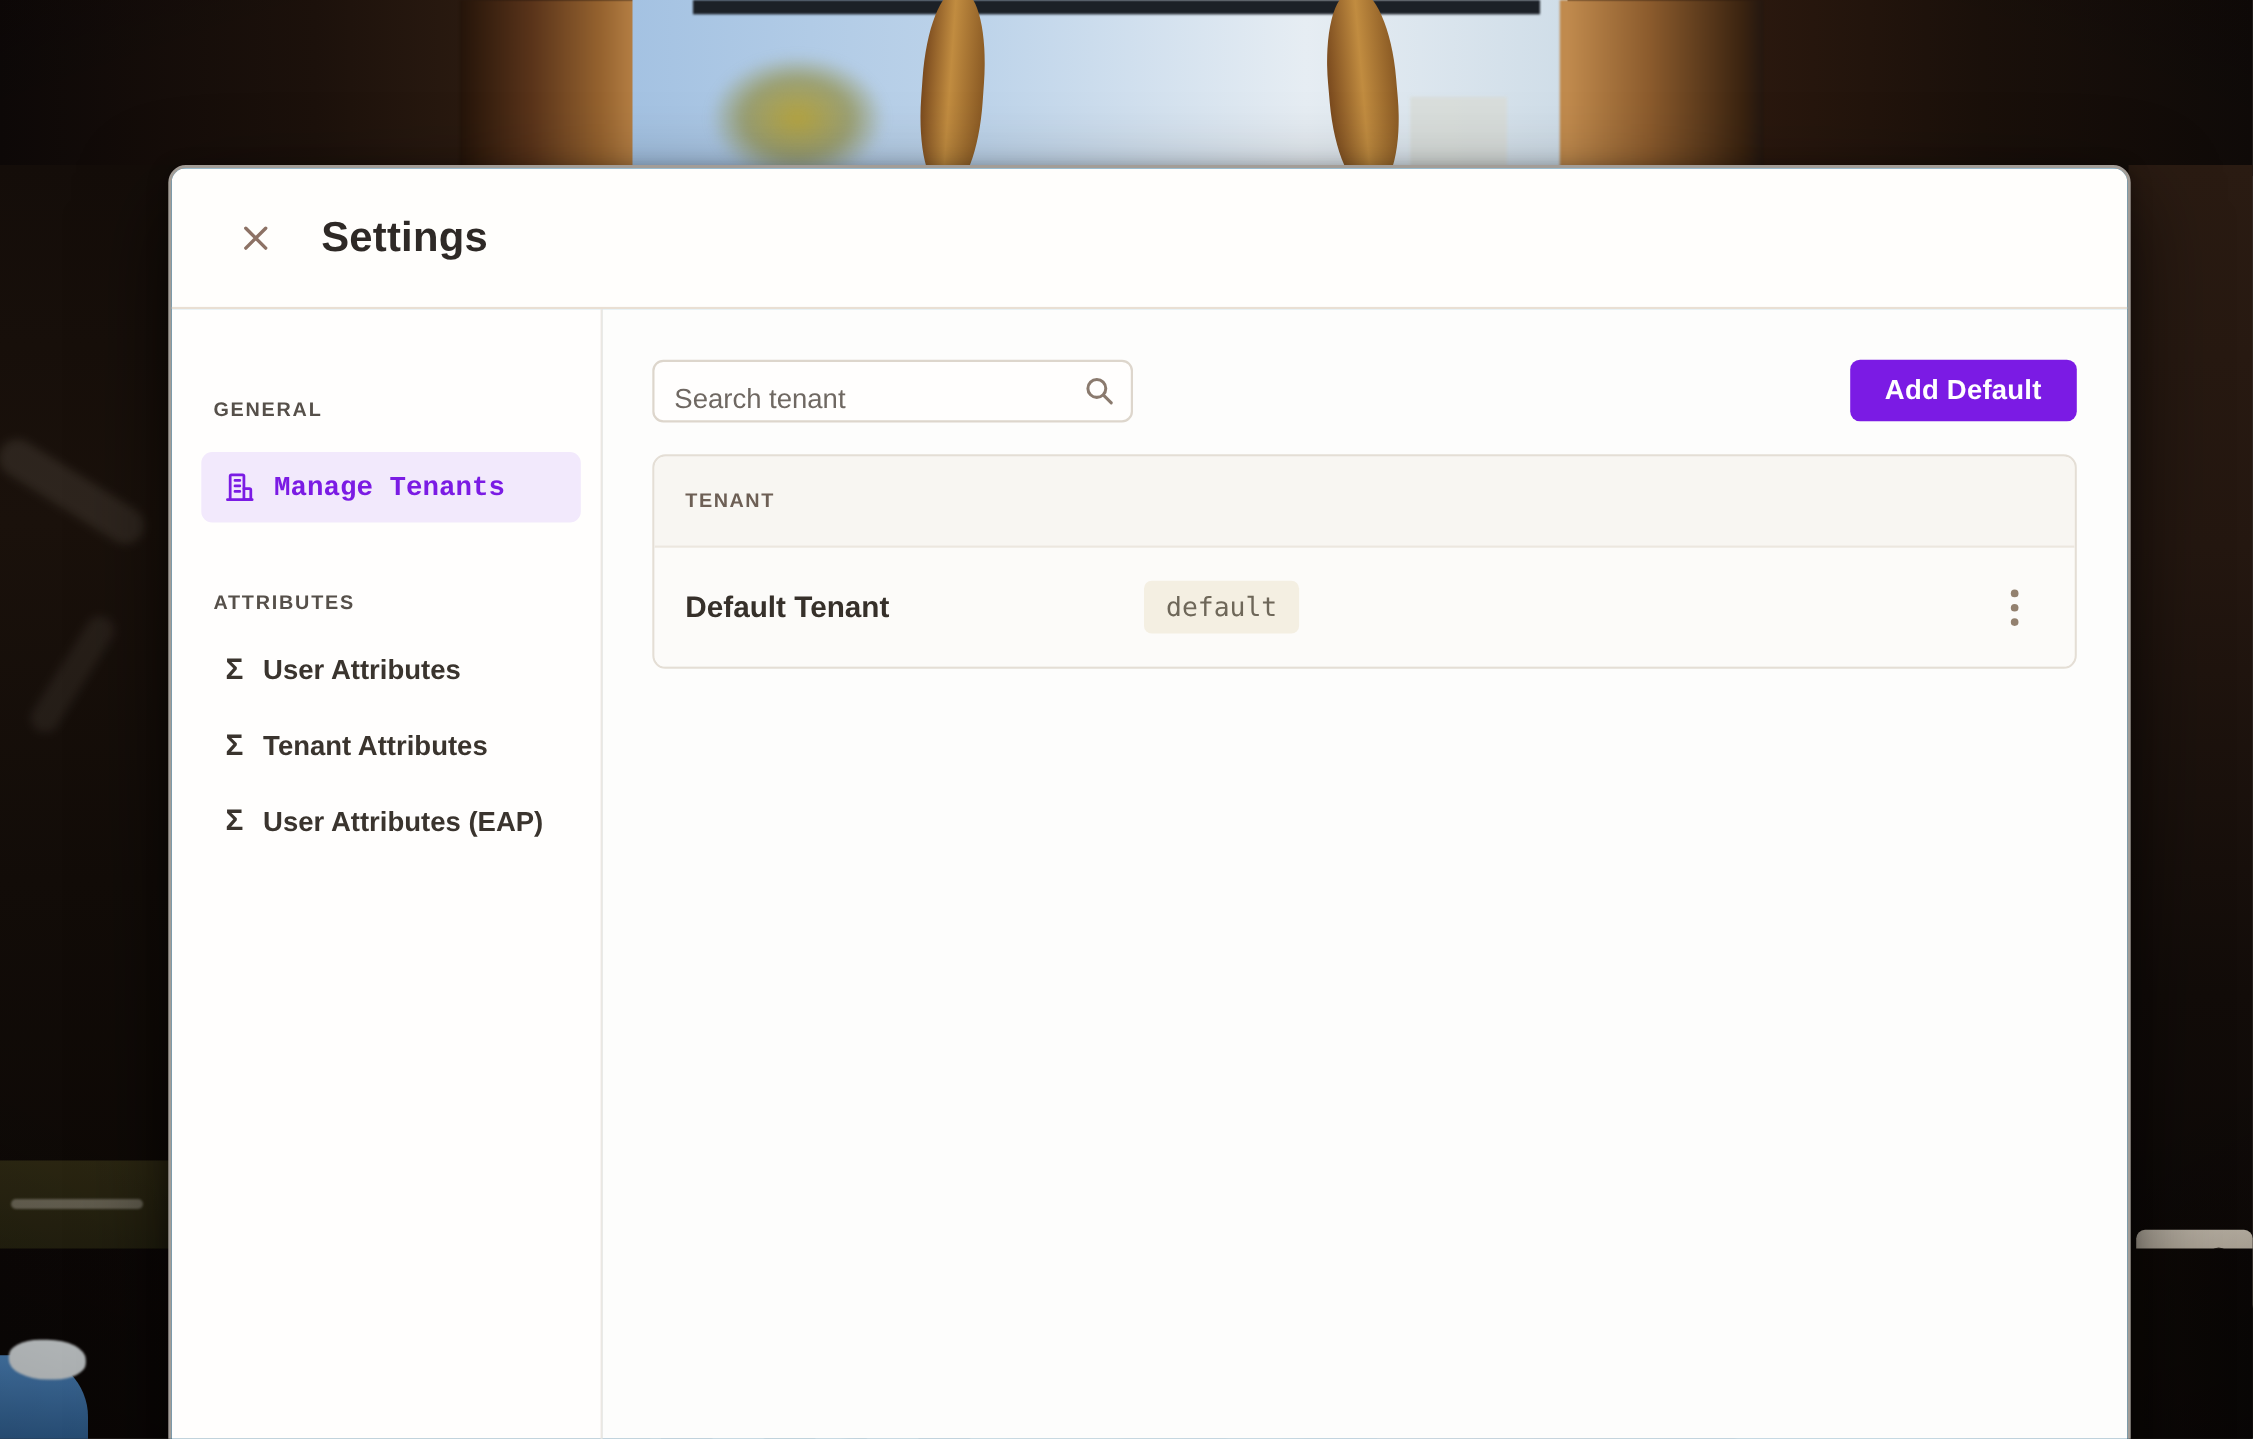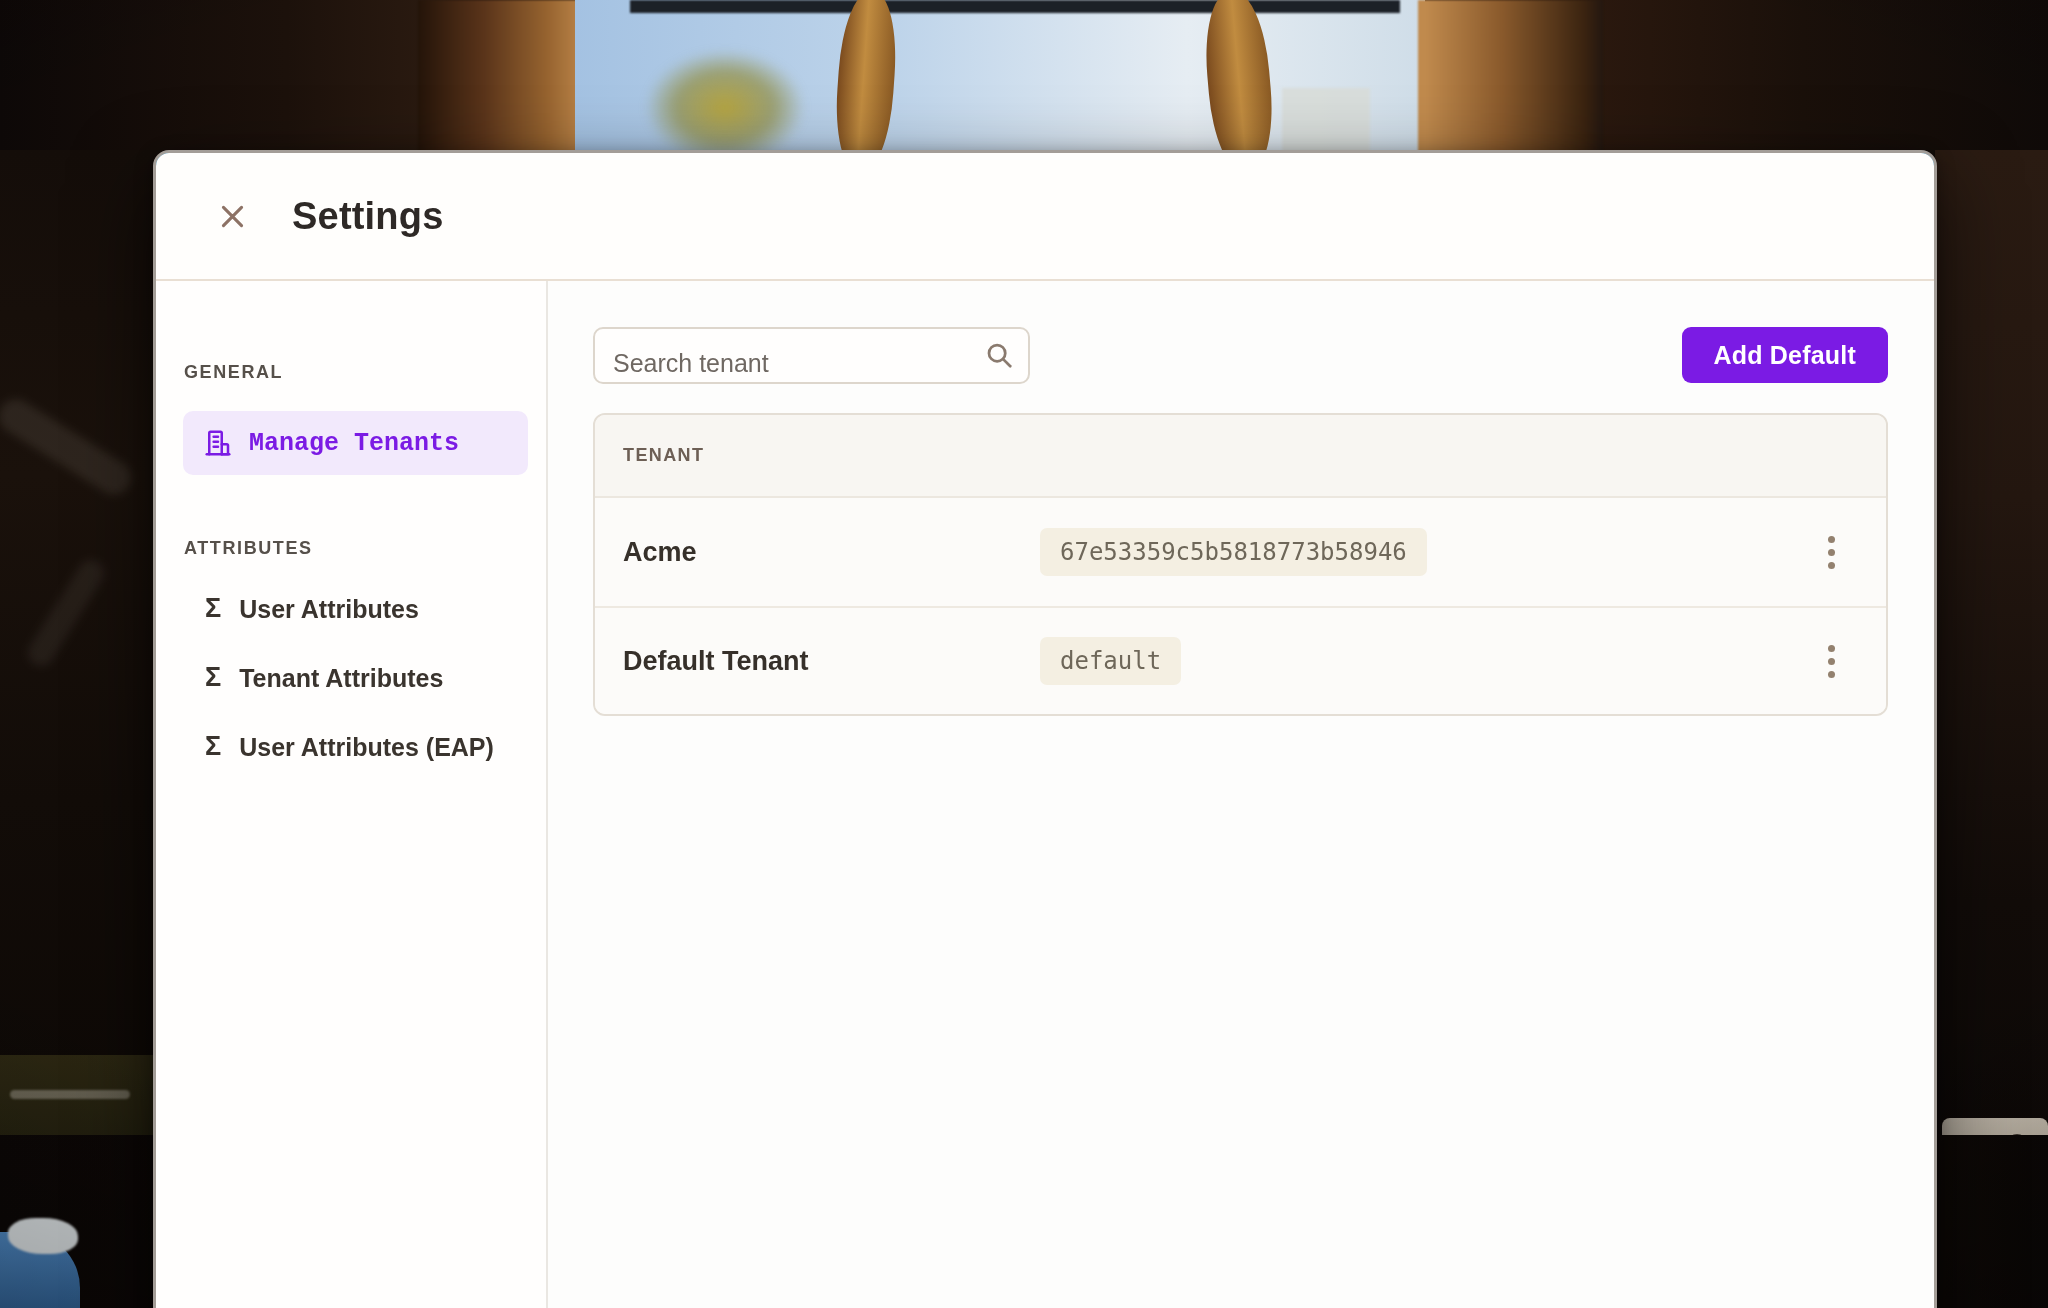--- a/index.html
+++ b/index.html
@@ -83,21 +83,21 @@
     display:flex; align-items:center; justify-content:center; }
   .close-btn svg { width:31px; height:31px; stroke:#8d7265; stroke-width:2.4; stroke-linecap:round; }
   .modal-title { margin-left:38px; font-size:38px; font-weight:700; color:#2e2926; letter-spacing:.2px; }
 
   .modal-body { flex:1; display:flex; min-height:0; }
 
   
   .sidebar { width:392px; flex:0 0 auto; background:#fffefd; border-right:2px solid #eae7e2;
     padding:80px 18px 0 27px; }
   .section-label { font-size:18px; font-weight:600; letter-spacing:1.6px; color:#56504a;
-    margin:0 0 28px 1px; line-height:22px; }
+    margin:0 0 28px 11px; line-height:22px; }
   .section-label.second { margin-top:62px; }
   .nav-item { display:flex; align-items:center; height:44px; padding-left:22px;
     border-radius:10px; cursor:pointer; margin-top:25px;
     font-size:25px; font-weight:600; color:#3a342e; }
   .nav-item.active { height:64px; margin-top:0; padding-left:20px;
     background:#f2e9fc; color:#7b1be4;font-family:Liberation Mono, monospace; }
   .nav-item .bldg-icon { width:30px; height:30px; margin-right:16px; color:#7b1be4; }
   .nav-item .sigma { font-size:27px; font-weight:700; color:#3a342e; margin-right:18px;
     line-height:1; transform:translateY(-1px); }
 
@@ -224,29 +224,20 @@
         </div>
         <button class="add-btn">Add Default</button>
       </div>
 
       <div class="table-card">
         <div class="thead">
           <div class="th">TENANT</div>
           <div class="th"></div>
         </div>
 
-        <div class="trow">
-          <div class="tenant-name">Acme</div>
-          <div class="key-badge">67e53359c5b5818773b58946</div>
-          <button class="kebab-btn" aria-label="Row actions">
-            <i></i>
-              <i></i>
-              <i></i>
-          </button>
-        </div>
 
         <div class="trow">
           <div class="tenant-name">Default Tenant</div>
           <div class="key-badge">default</div>
           <button class="kebab-btn" aria-label="Row actions">
             <i></i>
               <i></i>
               <i></i>
           </button>
         </div>

